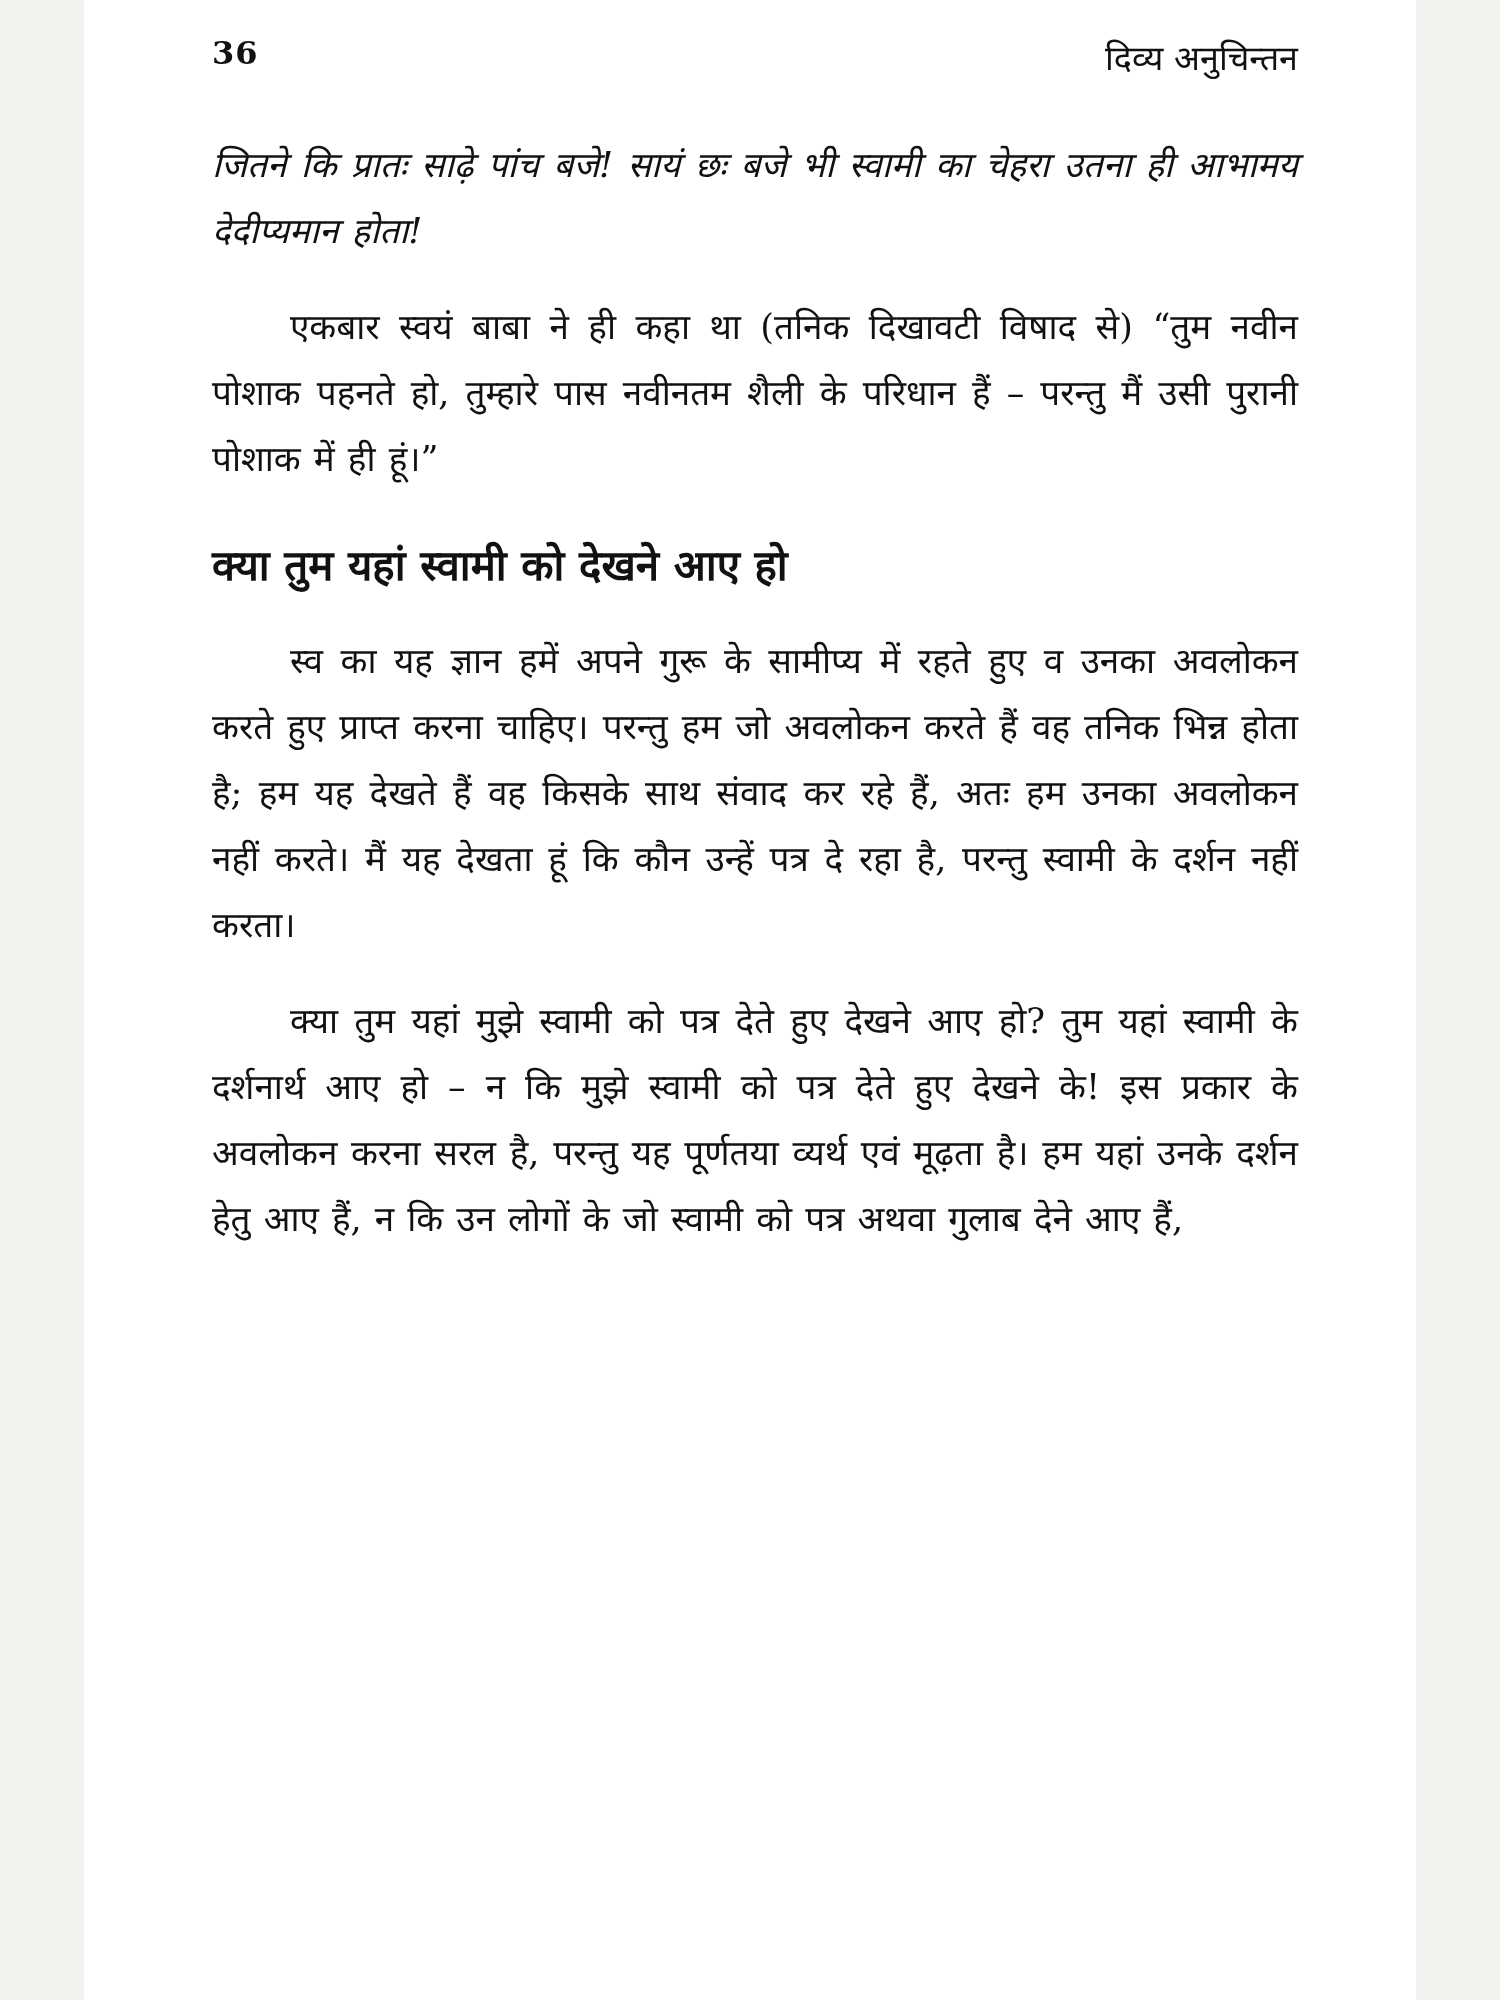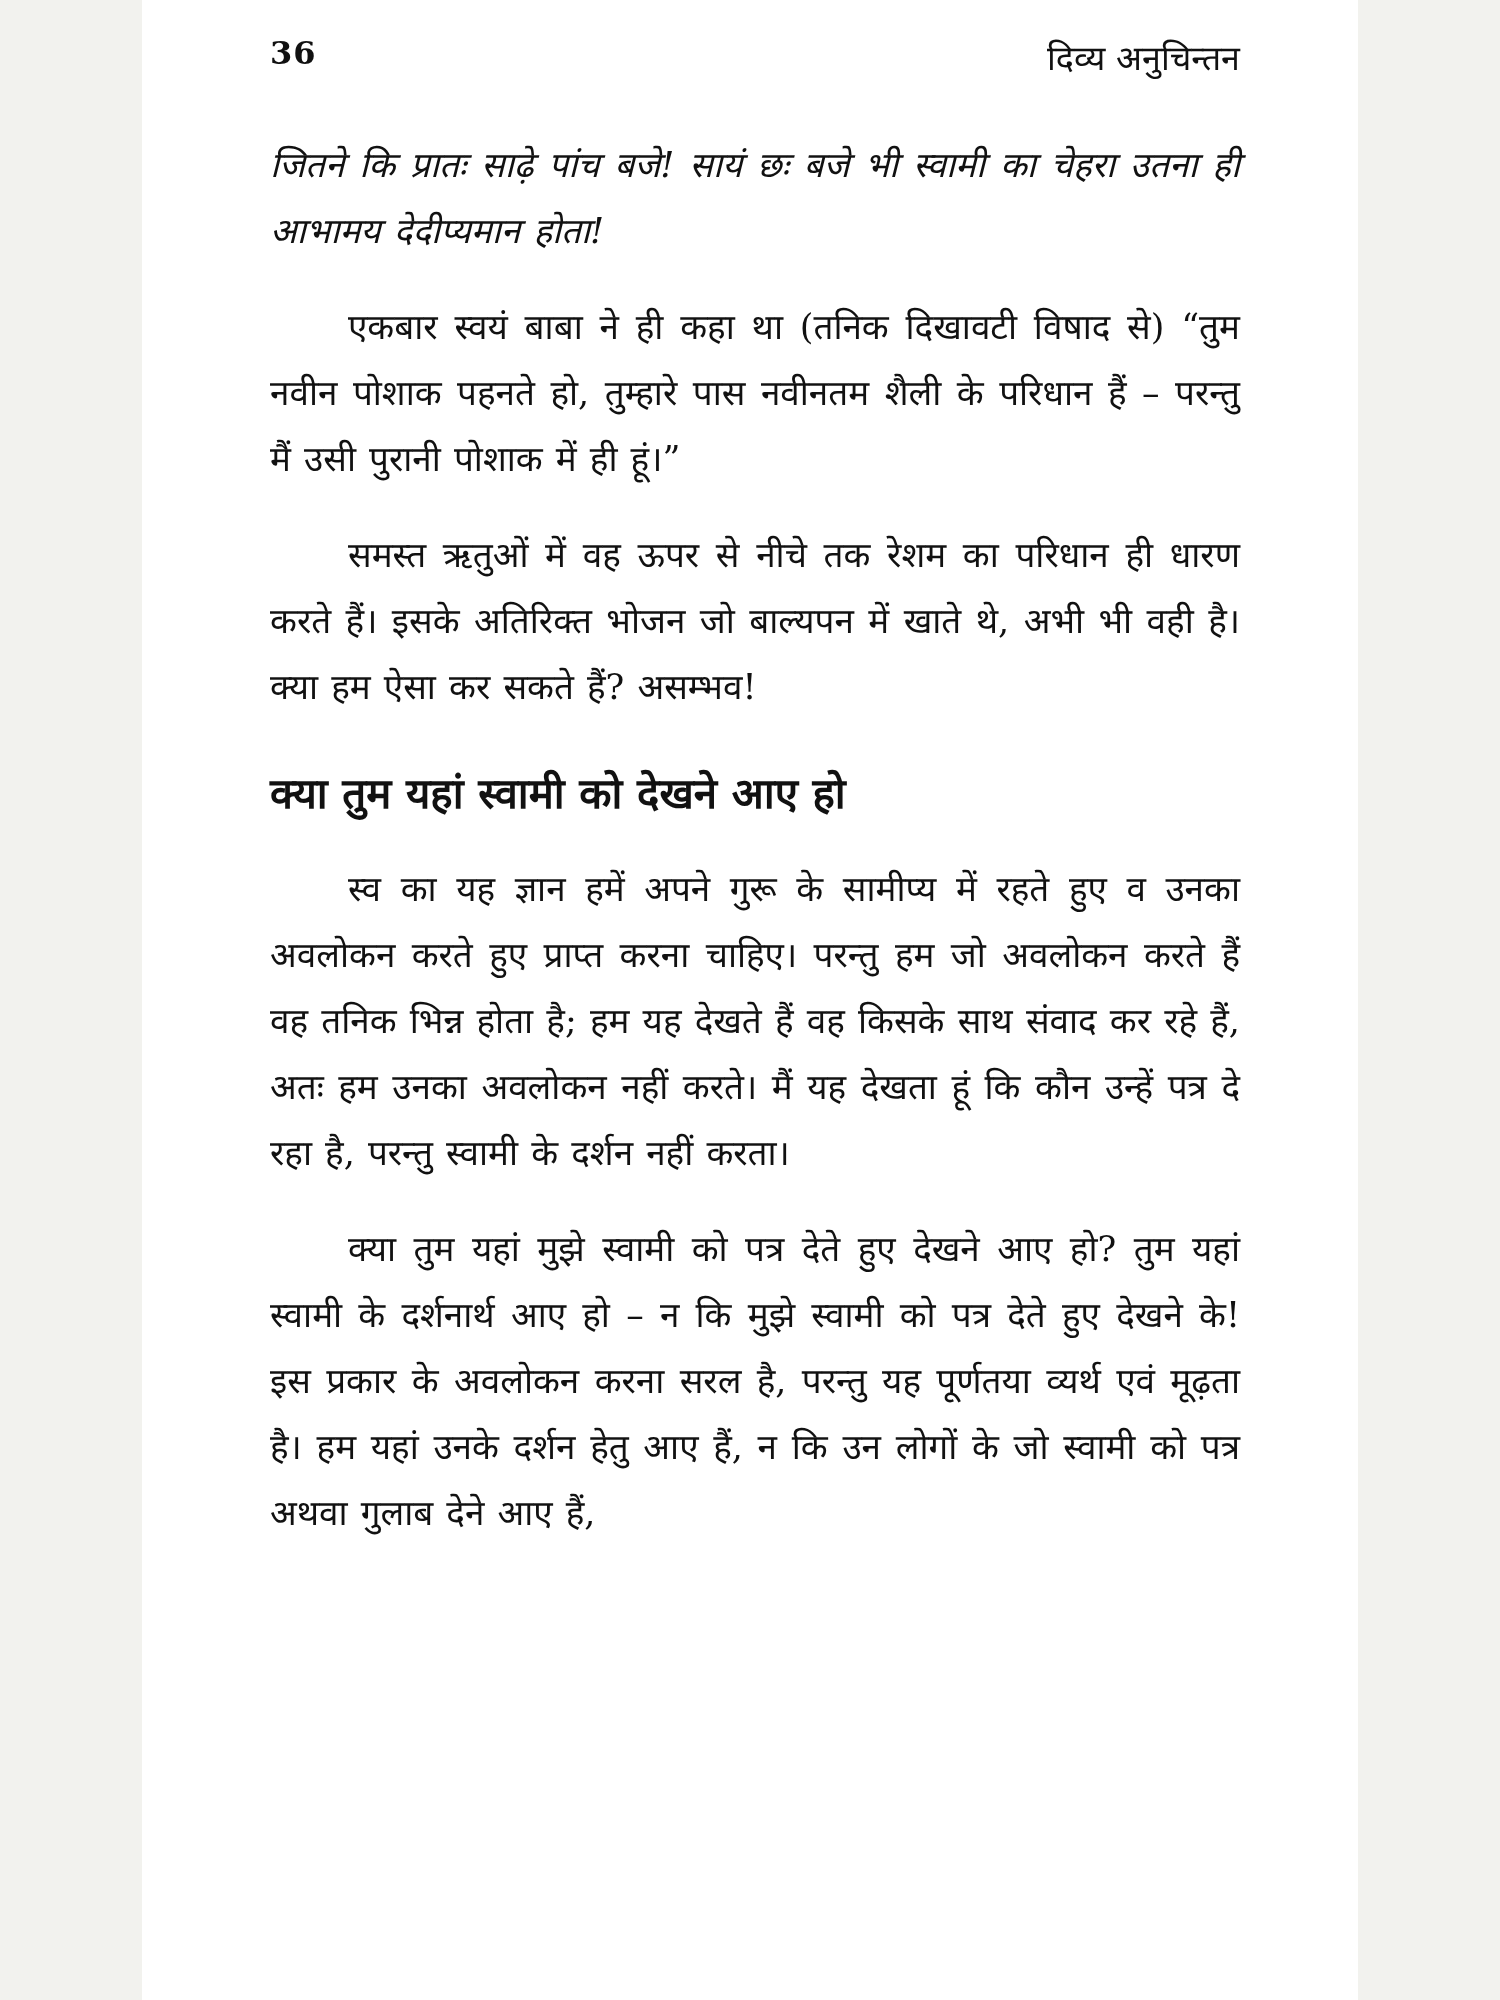--- a/index.html
+++ b/index.html
@@ -2,21 +2,21 @@
 <html lang="hi"><head>
 <meta charset="utf-8">
 <style>
   html, body {
     margin: 0;
     padding: 0;
     background: #f2f2ee;
   }
   .page {
     position: relative;
-    width: 1216px;
+    width: 1332px;
     height: 2000px;
     margin: 0 auto;
     background: #ffffff;
     color: #111111;
     font-family: "DejaVu Serif", "Liberation Serif", serif;
     box-sizing: border-box;
     padding: 34px 118px 40px 128px;
     overflow: hidden;
   }
   .running-header {
@@ -63,21 +63,20 @@
     <span class="running-title">दिव्य अनुचिन्तन</span>
   </div>
 
   <div class="body-text">
 
     <p class="no-indent">जितने कि प्रातः साढ़े पांच बजे! सायं छः बजे भी स्वामी का चेहरा उतना ही आभामय देदीप्यमान होता!</p>
 
 
     <p>एकबार स्वयं बाबा ने ही कहा था (तनिक दिखावटी विषाद से) “तुम नवीन पोशाक पहनते हो, तुम्हारे पास नवीनतम शैली के परिधान हैं – परन्तु मैं उसी पुरानी पोशाक में ही हूं।”</p>
 
-    <p>समस्त ऋतुओं में वह ऊपर से नीचे तक रेशम का परिधान ही धारण करते हैं। इसके अतिरिक्त भोजन जो बाल्यपन में खाते थे, अभी भी वही है। क्या हम ऐसा कर सकते हैं? असम्भव!</p>
 
 
     <h2 class="section-heading">क्या तुम यहां स्वामी को देखने आए हो</h2>
 
     <p>स्व का यह ज्ञान हमें अपने गुरू के सामीप्य में रहते हुए व उनका अवलोकन करते हुए प्राप्त करना चाहिए। परन्तु हम जो अवलोकन करते हैं वह तनिक भिन्न होता है; हम यह देखते हैं वह किसके साथ संवाद कर रहे हैं, अतः हम उनका अवलोकन नहीं करते। मैं यह देखता हूं कि कौन उन्हें पत्र दे रहा है, परन्तु स्वामी के दर्शन नहीं करता।</p>
 
 
     <p>क्या तुम यहां मुझे स्वामी को पत्र देते हुए देखने आए हो? तुम यहां स्वामी के दर्शनार्थ आए हो – न कि मुझे स्वामी को पत्र देते हुए देखने के! इस प्रकार के अवलोकन करना सरल है, परन्तु यह पूर्णतया व्यर्थ एवं मूढ़ता है। हम यहां उनके दर्शन हेतु आए हैं, न कि उन लोगों के जो स्वामी को पत्र अथवा गुलाब देने आए हैं,</p>
 
   </div>

